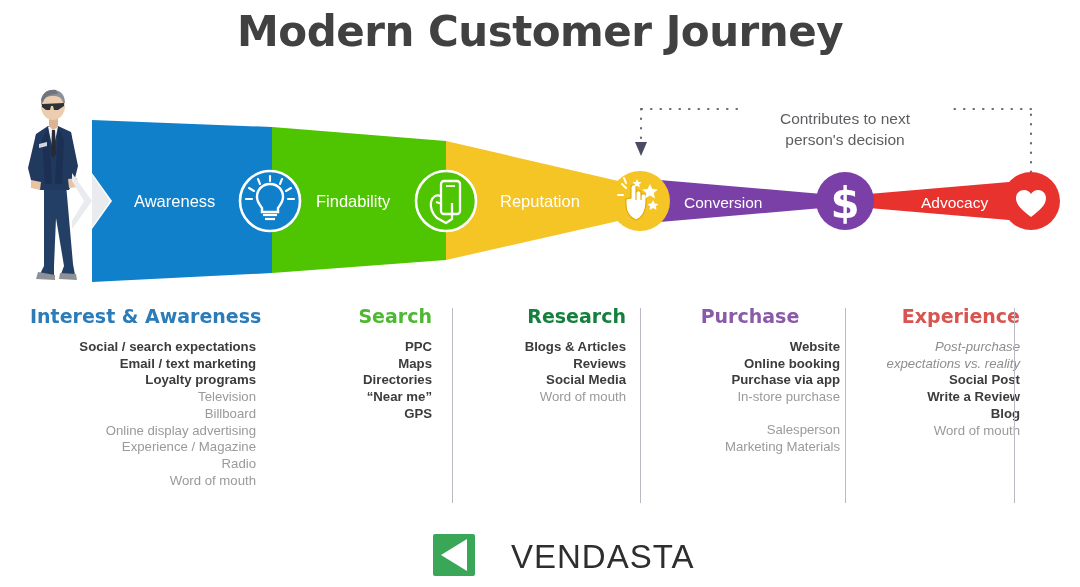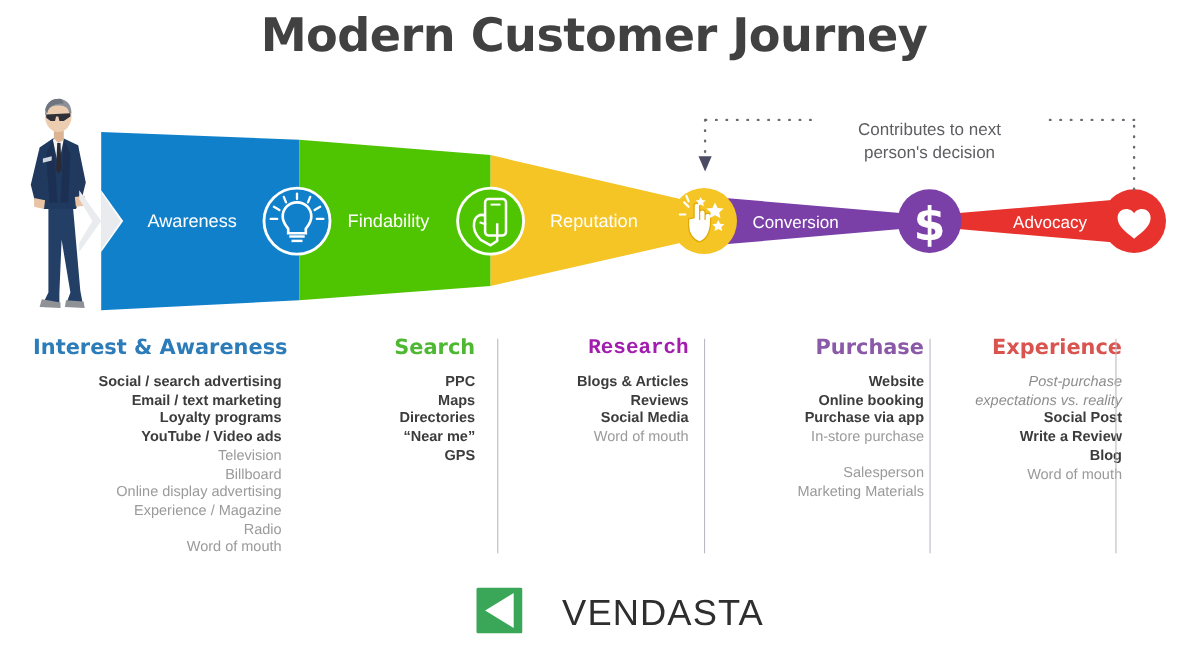--- a/index.html
+++ b/index.html
@@ -201,53 +201,52 @@
 
   <div id="contrib-note" style="color: rgb(94, 94, 98);">
     <div>Contributes to next</div>
     <div>person's decision</div>
   </div>
 
   <div id="columns">
     <div class="col" id="col-0">
       <div class="hd" style="color: rgb(43, 124, 185);">Interest &amp; Awareness</div>
       <ul>
-          <li class="b">Social / search advertising</li>
+          <li class="b">Social / search expectations</li>
           <li class="b">Email / text marketing</li>
           <li class="b">Loyalty programs</li>
-          <li class="b">YouTube / Video ads</li>
           <li class="l">Television</li>
           <li class="l">Billboard</li>
           <li class="l">Online display advertising</li>
           <li class="l">Experience / Magazine</li>
           <li class="l">Radio</li>
           <li class="l">Word of mouth</li>
         </ul>
     </div>
     <div class="col" id="col-1">
       <div class="hd" style="color: rgb(79, 184, 51);">Search</div>
       <ul>
           <li class="b">PPC</li>
           <li class="b">Maps</li>
           <li class="b">Directories</li>
           <li class="b">“Near me”</li>
           <li class="b">GPS</li>
         </ul>
     </div>
     <div class="col" id="col-2">
-      <div class="hd" style="color: #a21caf; font-family: Liberation Mono, monospace;">Research</div>
+      <div class="hd" style="color: #15803d;">Research</div>
       <ul>
           <li class="b">Blogs &amp; Articles</li>
           <li class="b">Reviews</li>
           <li class="b">Social Media</li>
           <li class="l">Word of mouth</li>
         </ul>
     </div>
     <div class="col" id="col-3">
-      <div class="hd" style="color: rgb(138, 90, 168);">Purchase</div>
+      <div class="hd" style="color: rgb(138, 90, 168); text-align: center;">Purchase</div>
       <ul>
           <li class="b">Website</li>
           <li class="b">Online booking</li>
           <li class="b">Purchase via app</li>
           <li class="l">In-store purchase</li>
           <li class="sp">&nbsp;</li>
           <li class="l">Salesperson</li>
           <li class="l">Marketing Materials</li>
         </ul>
     </div>

